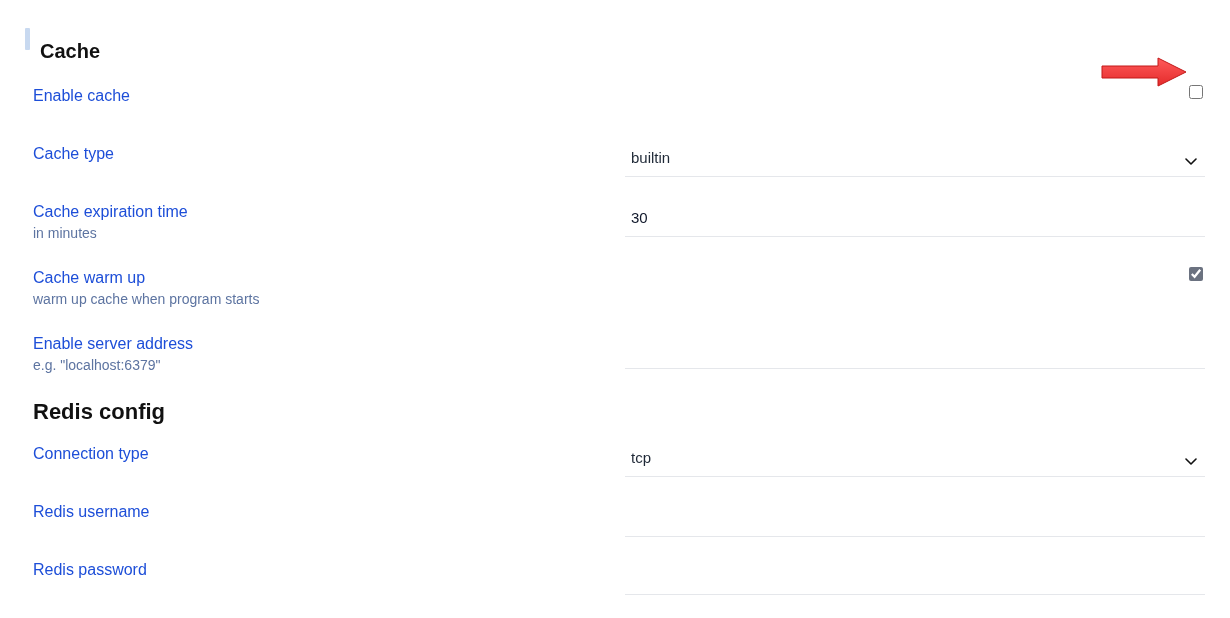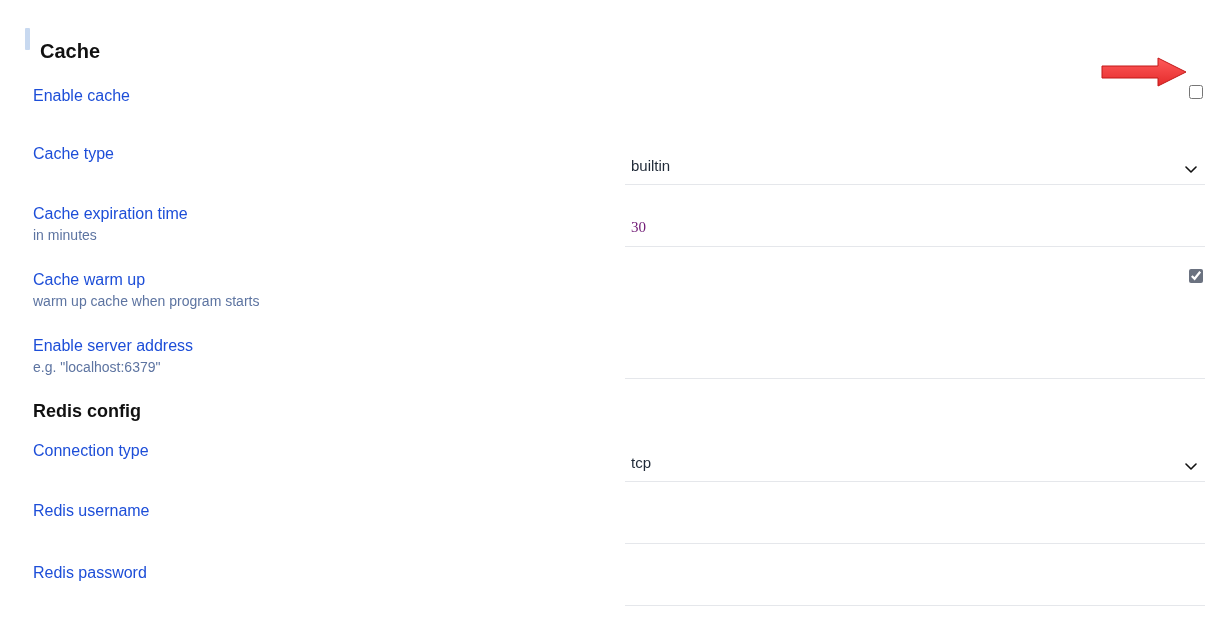--- a/index.html
+++ b/index.html
@@ -27,21 +27,21 @@
       background: #c8d9f0;
       border-radius: 1px;
     }
     .section-title {
       font-size: 20px;
       font-weight: 700;
       color: #111111;
       margin-top: 25px;
     }
     .sub-title {
-      font-size: 18px;
+      font-size: 22px;
       font-weight: 700;
       color: #111111;
       margin-left: 33px;
       margin-top: 10px;
       margin-bottom: 18px;
     }
 
     .row {
       display: flex;
       align-items: flex-start;
@@ -68,34 +68,33 @@
       color: #5d74a1;
       font-weight: 400;
       margin-top: 2px;
     }
 
     .field-wrap {
       width: 580px;
       display: flex;
       align-items: flex-end;
       justify-content: flex-end;
-      margin-top: 8px;
     }
     .field-wrap.full-left { justify-content: flex-start; }
 
     .text-input {
       width: 100%;
       border: none;
       border-bottom: 1px solid #e5e7eb;
       background: transparent;
       font-size: 15px;
-      color: #701a75;
+      color: #0f172a;
       padding: 8px 6px 10px 6px;
       outline: none;
-      font-family: Liberation Serif, serif;
+      font-family: Liberation Sans, sans-serif;
     }
 
     .select-wrap {
       position: relative;
       width: 100%;
     }
     .select {
       width: 100%;
       border: none;
       border-bottom: 1px solid #e5e7eb;

